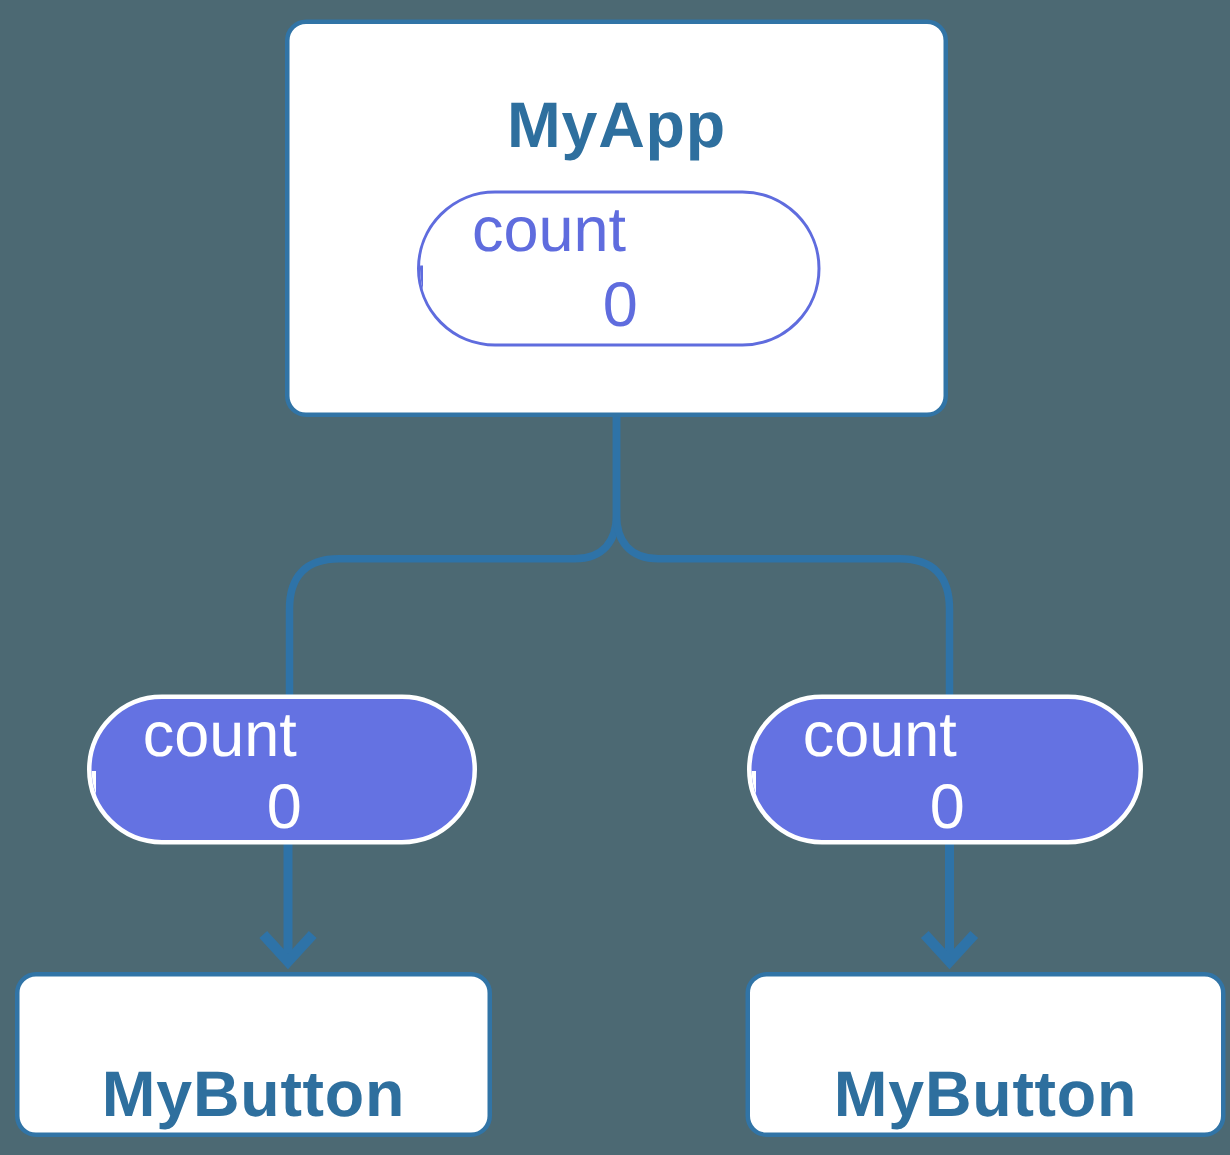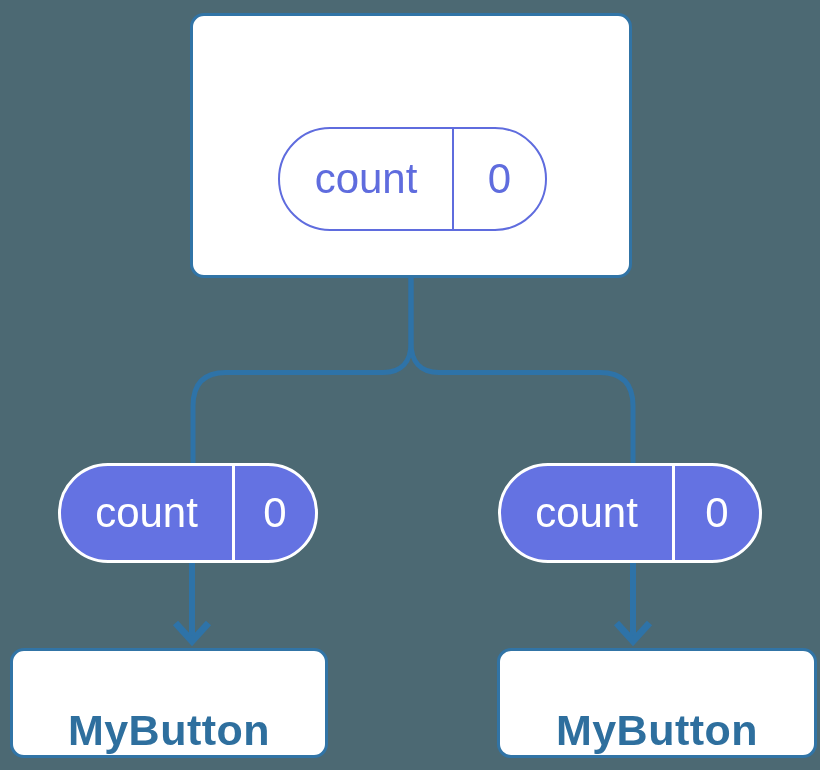--- a/index.html
+++ b/index.html
@@ -21,21 +21,21 @@
   }
   .node-root { left:190px; top:13px; width:442px; height:265px; }
   .node-title {
     position:absolute; left:0; right:0; top:44px; text-align:center;
     font-size:43px; font-weight:600; color:var(--box_text); letter-spacing:0.5px;
   }
   .leaf { display:flex; align-items:flex-end; justify-content:center; }
   .leaf-left  { left:10px;  top:648px; width:318px; height:110px; }
   .leaf-right { left:497px; top:648px; width:320px; height:110px; }
   .leaf .node-title { position:static; top:auto; }
-  .pill { position:absolute; display:flex; overflow:hidden; }
+  .pill { position:absolute; display:flex; overflow:hidden;flex-direction:column; }
   .pill-cell { display:flex; align-items:center; justify-content:center; font-size:42px; }
   .pill-outlined {
     left:85px; top:111px; width:269px; height:104px; border-radius:52px;
     border:2.5px solid var(--pill_outline); background:var(--box_fill);
     color:var(--pill_outline);
   }
   .pill-outlined .pill-cell-name { width:172px; }
   .pill-outlined .pill-cell-value { flex:1; border-left:2.5px solid var(--pill_outline); }
   .pill-filled {
     height:100px; border-radius:50px; border:3px solid var(--pill_divider_light);
@@ -54,20 +54,21 @@
   <svg class="connector-layer" viewBox="0 0 820 770">
     <path class="branch" d="M411 277 L411 343 C411 361 402 372.5 383 372.5 L226 372.5 C204 372.5 193 384 193 406 L193 464"></path>
     <path class="branch" d="M411 277 L411 343 C411 361 420 372.5 439 372.5 L600 372.5 C622 372.5 633 384 633 406 L633 464"></path>
     <path class="arrow-stem" d="M192 562 L192 636"></path>
     <path class="arrow-head" d="M175.5 623 L192 641 L208.5 623"></path>
     <path class="arrow-stem" d="M633 562 L633 636"></path>
     <path class="arrow-head" d="M616.5 623 L633 641 L649.5 623"></path>
   </svg>
 
   <div class="node node-root">
+    <div class="node-title">MyApp</div>
     <div class="pill pill-outlined">
       <div class="pill-cell pill-cell-name">count</div>
       <div class="pill-cell pill-cell-value">0</div>
     </div>
   </div>
 
   <div class="pill pill-filled pill-child-left">
     <div class="pill-cell pill-cell-name">count</div>
     <div class="pill-cell pill-cell-value">0</div>
   </div>

